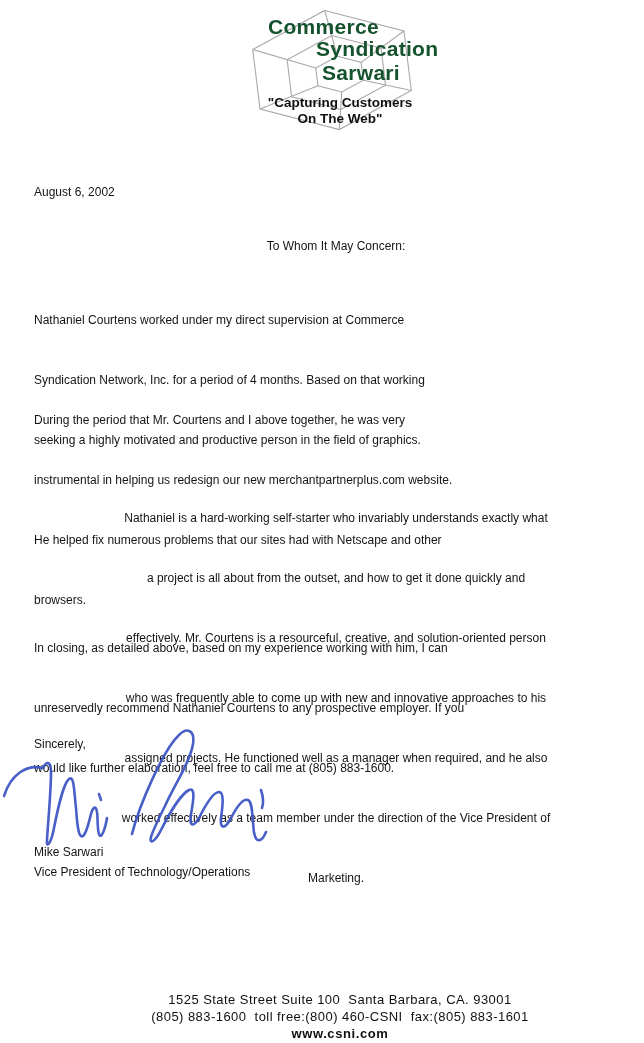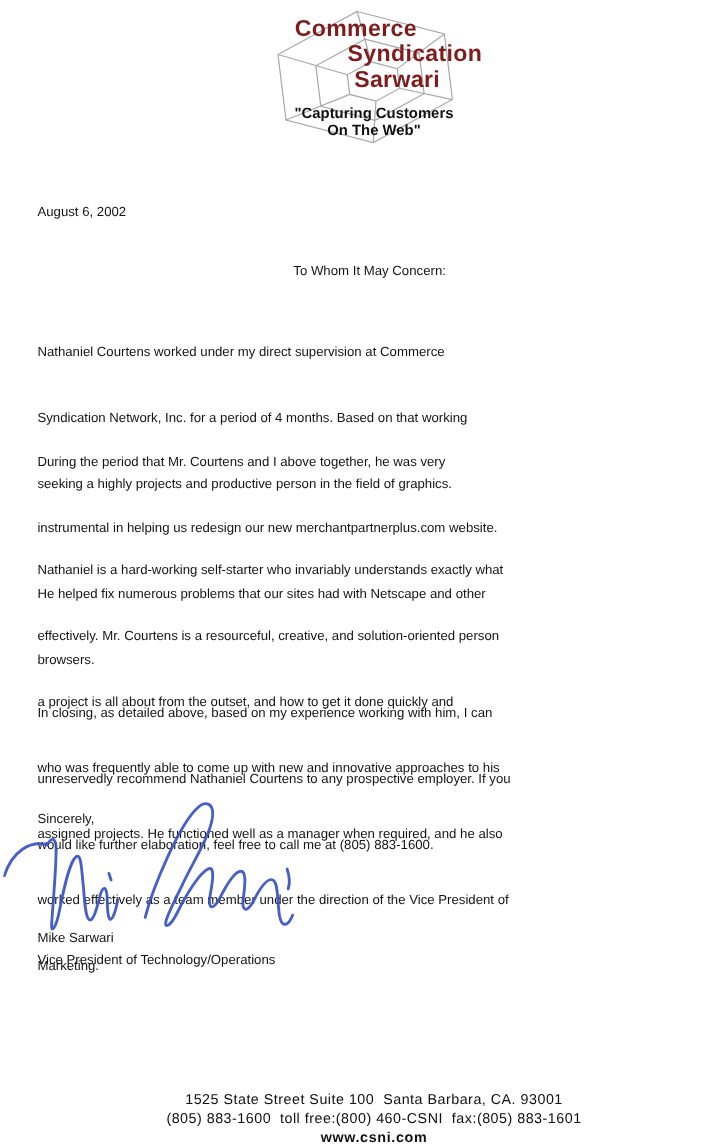--- a/index.html
+++ b/index.html
@@ -11,21 +11,21 @@
     overflow: hidden;
     font-family: "Liberation Sans", "DejaVu Sans", sans-serif;
     color: #141414;
   }
 
   
   .logo { position: absolute; left: 242px; top: 8px; width: 180px; height: 126px; }
   .logo svg.hexweb { position: absolute; left: 0; top: 0; }
   .logo .red-line {
     position: absolute;
-    color: #7f1d1d;
+    color: #14532d;
     font-weight: bold;
     font-size: 21px;
     letter-spacing: 0.3px;
     white-space: pre;
     line-height: 21px;
   }
   .logo .red-1 { left: 26px; top: 8px; }
   .logo .red-2 { left: 42px; top: 30px; margin-left: 32px; }
   .logo .red-3 { left: 80px; top: 54px; }
   .logo .tagline {
@@ -41,21 +41,21 @@
   }
   .logo .tag-1 { top: 87px; }
   .logo .tag-2 { top: 103px; }
 
   
   .block { position: absolute; left: 34px; width: 604px; font-size: 12px; line-height: 20px; white-space: pre-wrap; }
   .b-date       { top: 182px; }
   .b-salutation { top: 236px; text-align: center; }
   .b-p1         { top: 270px; }
   .b-p2         { top: 370px; }
-  .b-p3         { top: 468px; }
+  .b-p3         { top: 468px; text-align: center; }
   .b-p4         { top: 598px; }
   .b-closing    { top: 734px; }
   .b-name       { top: 842px; }
   .b-title      { top: 862px; }
   .pline { white-space: pre; }
 
   
   .signature { position: absolute; left: 3px; top: 722px; width: 280px; height: 132px; }
 
   
@@ -98,34 +98,34 @@
     <div class="tagline tag-1">"Capturing Customers</div>
     <div class="tagline tag-2">On The Web"</div>
   </div>
 
   <div class="block b-date">August 6, 2002</div>
   <div class="block b-salutation">To Whom It May Concern:</div>
 
   <div class="block b-p1">
     <div class="pline">Nathaniel Courtens worked under my direct supervision at Commerce</div>
     <div class="pline">Syndication Network, Inc. for a period of 4 months. Based on that working</div>
-    <div class="pline">seeking a highly projects and productive person in the field of graphics.</div>
+    <div class="pline">seeking a highly motivated and productive person in the field of graphics.</div>
   </div>
 
   <div class="block b-p2">
     <div class="pline">During the period that Mr. Courtens and I above together, he was very</div>
     <div class="pline">instrumental in helping us redesign our new merchantpartnerplus.com website.</div>
     <div class="pline">He helped fix numerous problems that our sites had with Netscape and other</div>
     <div class="pline">browsers.</div>
   </div>
 
   <div class="block b-p3">
     <div class="pline">Nathaniel is a hard-working self-starter who invariably understands exactly what</div>
+    <div class="pline">a project is all about from the outset, and how to get it done quickly and</div>
     <div class="pline">effectively. Mr. Courtens is a resourceful, creative, and solution-oriented person</div>
-    <div class="pline">a project is all about from the outset, and how to get it done quickly and</div>
     <div class="pline">who was frequently able to come up with new and innovative approaches to his</div>
     <div class="pline">assigned projects. He functioned well as a manager when required, and he also</div>
     <div class="pline">worked effectively as a team member under the direction of the Vice President of</div>
     <div class="pline">Marketing.</div>
   </div>
 
   <div class="block b-p4">
     <div class="pline">In closing, as detailed above, based on my experience working with him, I can</div>
     <div class="pline">unreservedly recommend Nathaniel Courtens to any prospective employer. If you</div>
     <div class="pline">would like further elaboration, feel free to call me at (805) 883-1600.</div>

